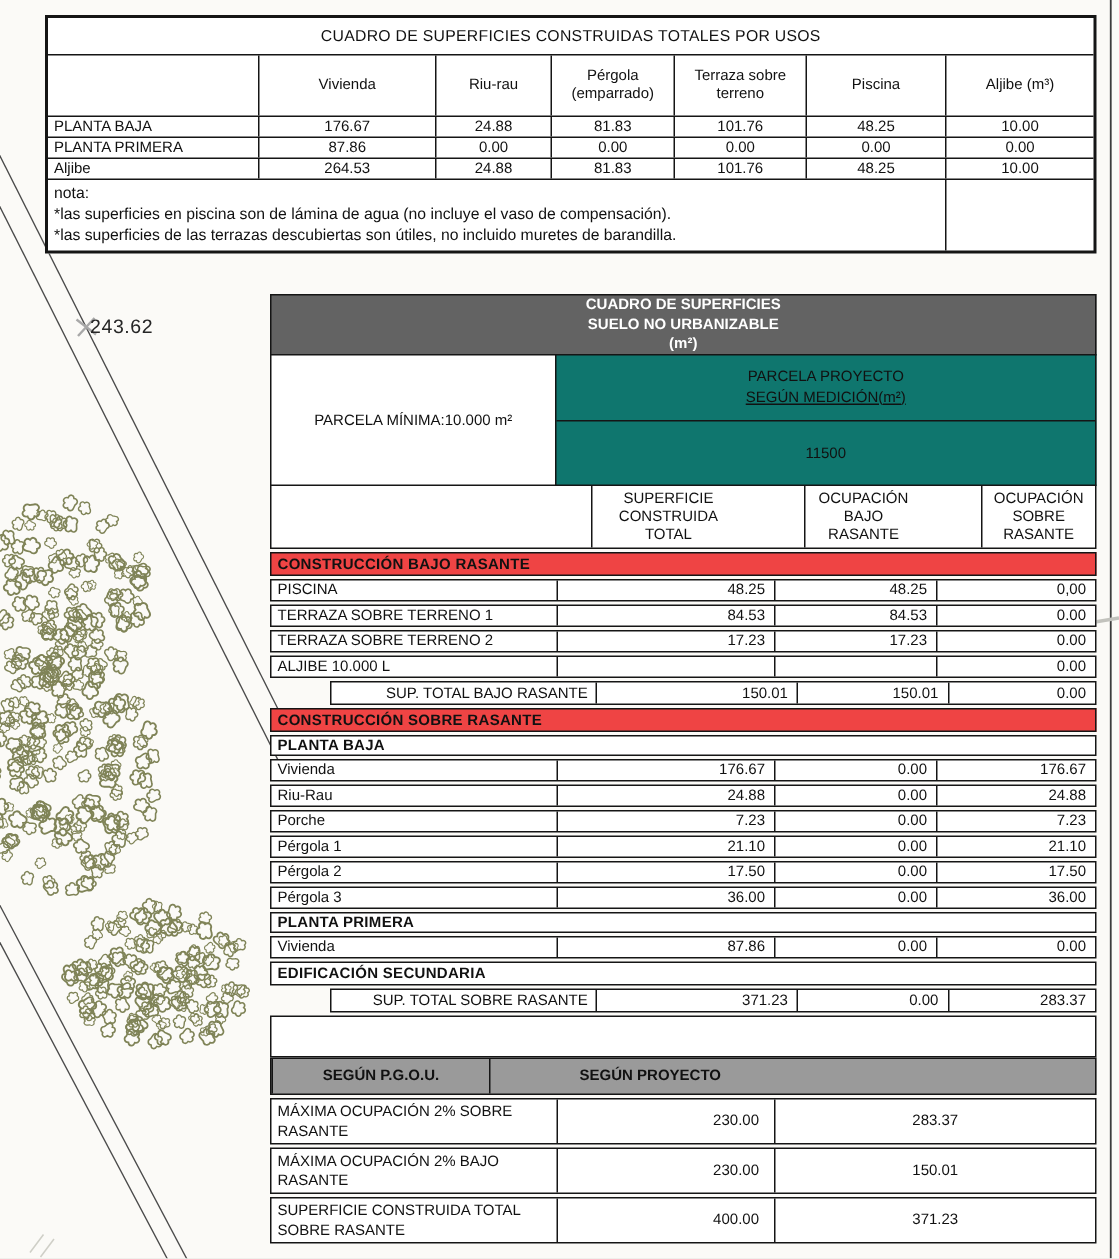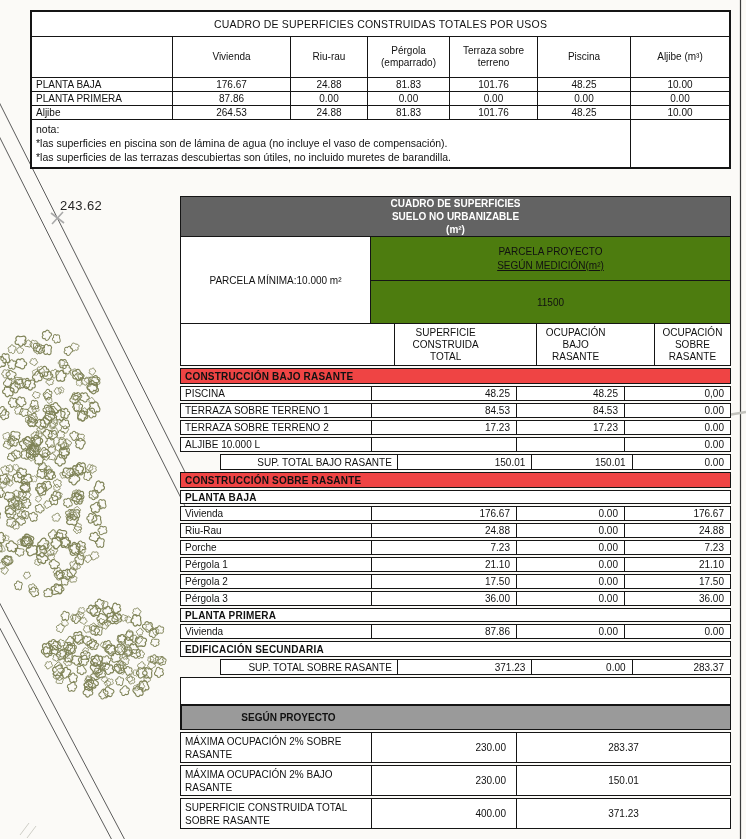--- a/index.html
+++ b/index.html
@@ -34,21 +34,21 @@
   .t1 .note-cell { width:598px; padding:2px 4px; font-size:10.5px; line-height:14px; }
   .t1 .note-void { width:99px; border-left:1px solid #151515; }
 
   
   .t2 { left:180px; top:196px; width:551px; font-size:10px; }
   .t2 .dark-hdr { height:41px; background:#636363; color:#fff; border:1px solid #151515;
                   display:flex; flex-direction:column; justify-content:center; align-items:center;
                   font-weight:bold; line-height:13px; text-align:center; }
   .t2 .parcela-row { display:flex; margin-top:-1px; height:88px; background:transparent; }
   .t2 .pm-cell { width:191px; border:1px solid #151515; background:#fff; display:flex; align-items:center; justify-content:center; text-align:center; }
-  .t2 .pp-box { width:361px; margin-left:-1px; border:1px solid #151515; background:#4d7c0f; display:flex; flex-direction:column; }
+  .t2 .pp-box { width:361px; margin-left:-1px; border:1px solid #151515; background:#0f766e; display:flex; flex-direction:column; }
   .t2 .pp-top { height:44px; border-bottom:1px solid #151515; display:flex; flex-direction:column; justify-content:center; align-items:center; line-height:14px; }
   .t2 .pp-top .u { text-decoration:underline; }
   .t2 .pp-val { flex:1; display:flex; align-items:center; justify-content:center; }
   .t2 .colhdr-row { margin-top:-1px; height:43px; }
   .t2 .colhdr-row .cell { justify-content:center; text-align:center; line-height:12px; padding:0 6px;margin-left:40px; }
   .t2 .l0 { width:190px; } .t2 .v1 { width:145px; } .t2 .v2 { width:108px; } .t2 .v3 { width:106px; }
   .t2 .sect { margin-top:2px; height:16px; background:#ef4444; border:1px solid #151515;
               font-weight:bold; display:flex; align-items:center; padding-left:4px; letter-spacing:.2px; }
   .t2 .sub  { margin-top:2px; height:14px; border:1px solid #151515; background:#fff;
               font-weight:bold; display:flex; align-items:center; padding-left:4px; letter-spacing:.2px; }
@@ -59,21 +59,21 @@
 
   
   .t3 { left:180px; top:705px; width:551px; font-size:10px; }
   .t3 .hdr { height:25px; background:#9a9a9a; font-weight:bold; }
   .t3 .l0 { width:190px; } .t3 .v1 { width:145px; } .t3 .v2 { width:214px; }
   .t3 .nrow { margin-top:2px; height:31px; }
   .t3 .nlabel { line-height:13px; padding-right:8px; }
   .t3 .pgou { justify-content:flex-end; padding-right:10px; }
 
   
-  .dim-label { position:absolute; left:60px; top:198px; font-size:13px; color:#262626; letter-spacing:.4px; }
+  .dim-label { position:absolute; left:60px; top:210px; font-size:13px; color:#262626; letter-spacing:.4px; }
 </style>
 </head>
 <body>
 
 <div class="sheet">
 
   <svg class="bg" width="746" height="839" viewBox="0 0 746 839">
 
     <g stroke="#4a4a4a" stroke-width="0.9">
       <line x1="-6" y1="92" x2="188" y2="478"></line>
@@ -696,20 +696,21 @@
       <div class="cell num bl v1">371.23</div>
       <div class="cell num bl v2">0.00</div>
       <div class="cell num bl v3">283.37</div>
     </div>
 
     <div class="spacer"></div>
   </div>
 
   <div class="abs tbl t3">
     <div class="row hdr">
+      <div class="cell ctr bl v1">SEGÚN P.G.O.U.</div>
       <div class="cell ctr bl v2">SEGÚN PROYECTO</div>
     </div>
     <div class="row nrow">
       <div class="cell lft nlabel l0">MÁXIMA OCUPACIÓN 2% SOBRE RASANTE</div>
       <div class="cell pgou bl v1">230.00</div>
       <div class="cell ctr bl v2">283.37</div>
     </div>
     <div class="row nrow">
       <div class="cell lft nlabel l0">MÁXIMA OCUPACIÓN 2% BAJO RASANTE</div>
       <div class="cell pgou bl v1">230.00</div>

